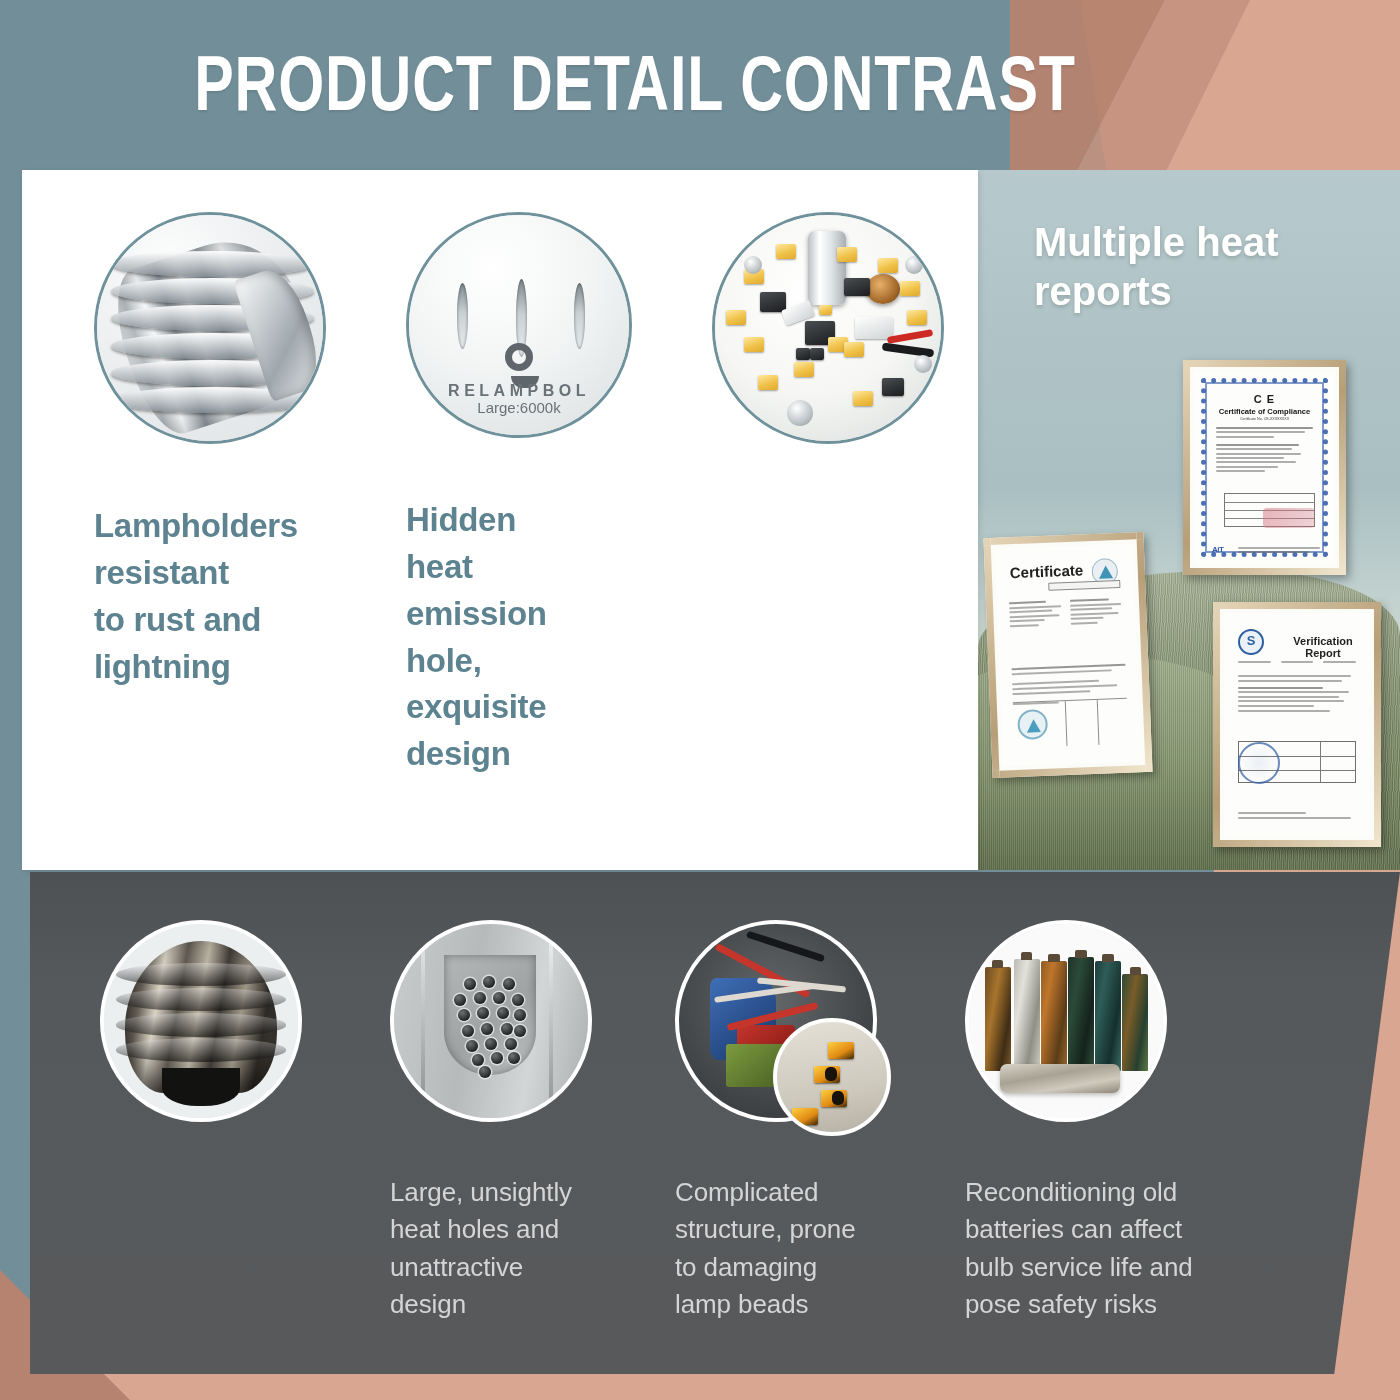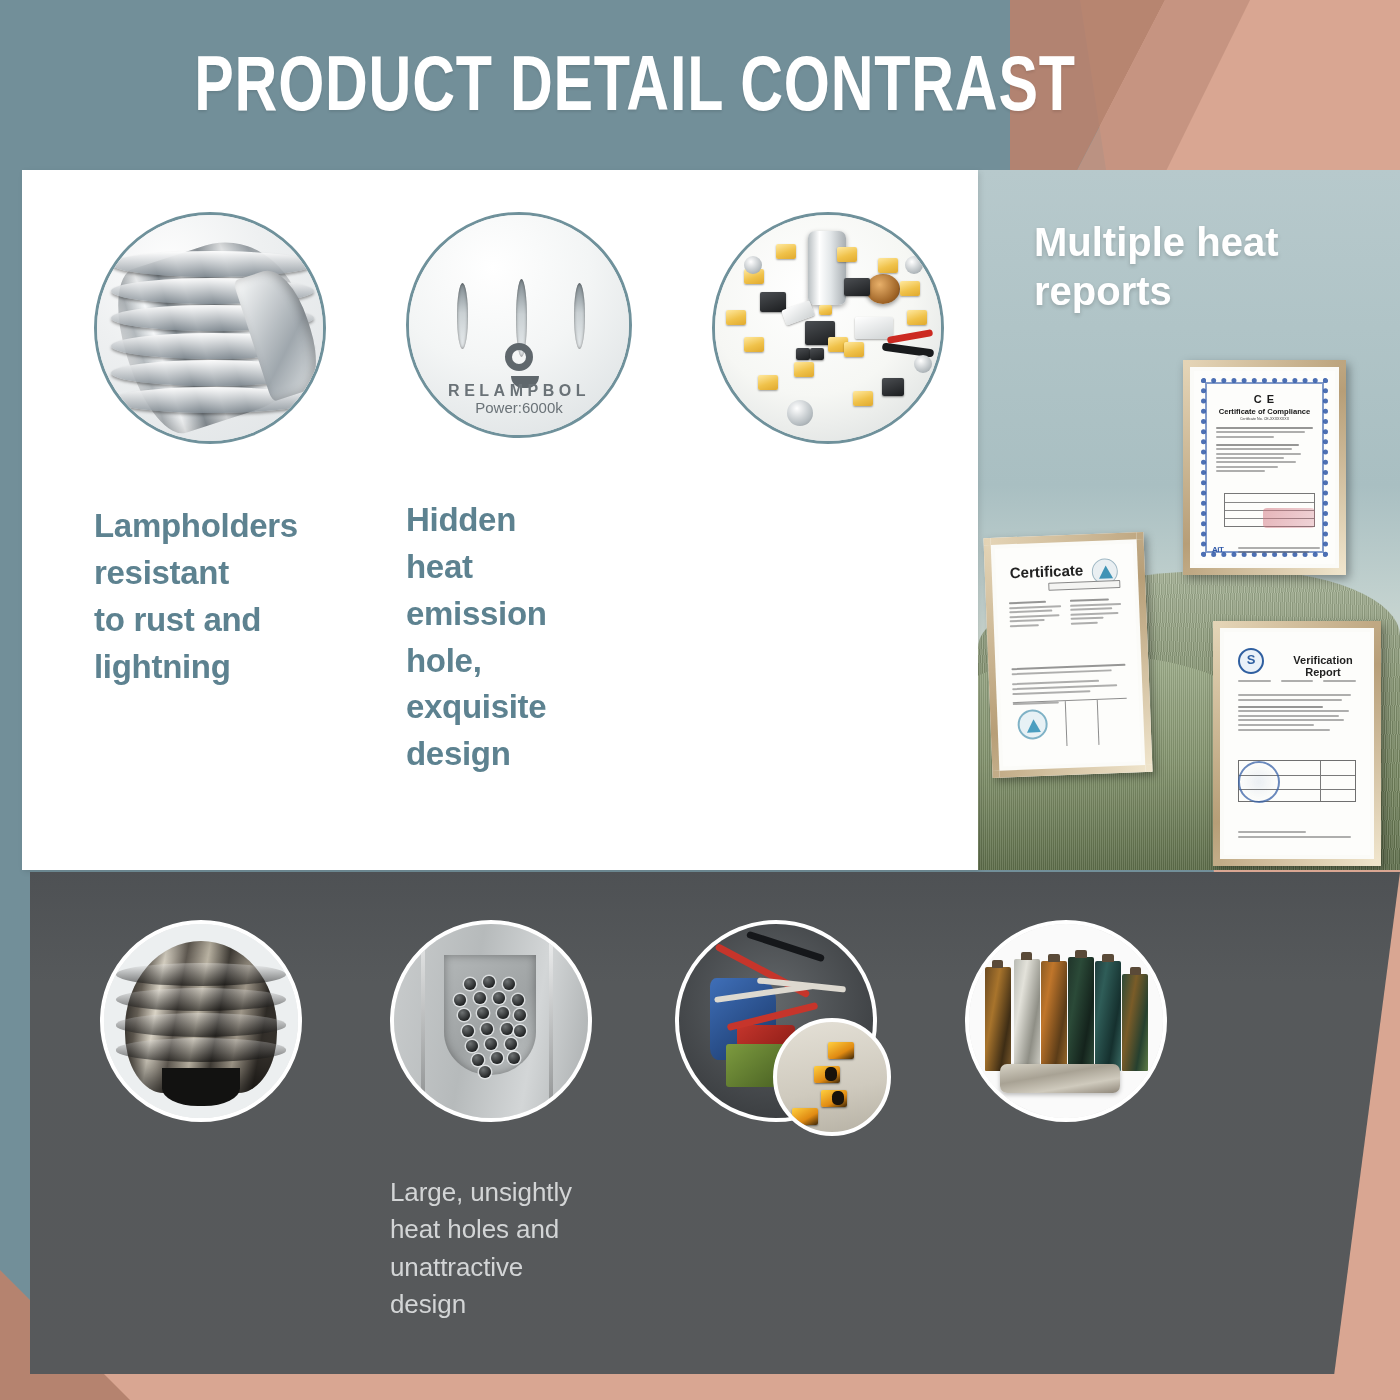--- a/index.html
+++ b/index.html
@@ -280,21 +280,21 @@
   }
   #cert-left .box {
     position:absolute; left:12px; right:12px; bottom:18px; height:46px;
     border-top:1px solid #8d8d8d;
   }
   #cert-left .box i {
     position:absolute; top:0; bottom:0; width:1px; background:#8d8d8d;
   }
 
   
-  #cert-vr { left:235px; top:451px; width:168px; height:245px; }
+  #cert-vr { left:235px; top:432px; width:168px; height:245px; }
   #cert-vr .ct-head { position:absolute; left:52px; top:22px; font-size:11px; }
   #cert-vr .seal-c {
     position:absolute; left:14px; top:16px; width:26px; height:26px;
     border-radius:50%; background:#eaf1f8; border:2px solid #2f5fa0;
   }
   #cert-vr .seal-c:after {
     content:'S'; position:absolute; left:0; right:0; top:2px;
     text-align:center; color:#2f5fa0; font-size:13px; font-weight:bold;
   }
   #cert-vr .meta { position:absolute; left:14px; right:14px; top:48px;
@@ -479,21 +479,21 @@
     </div>
 
     <div class="pro-card c1">
       <div class="circ">
         <div class="bulb-top">
           <div class="vent v1"></div>
           <div class="vent v2"></div>
           <div class="vent v3"></div>
           <div class="brand-mark"></div>
           <div class="brand-name">RELAMPBOL</div>
-          <div class="brand-color">Power:6000k</div>
+          <div class="brand-color">Large:6000k</div>
         </div>
       </div>
       <div class="pro-label" style="white-space:pre-line">Hidden
 heat
 emission
 hole,
 exquisite
 design</div>
     </div>
 
@@ -717,30 +717,38 @@
         </div>
         <div class="guts-inset">
           <div class="bead" style="left:46%;top:18%"></div>
           <div class="bead" style="left:34%;top:40%"></div>
           <div class="bead" style="left:40%;top:62%"></div>
           <div class="bead" style="left:14%;top:78%"></div>
           <div class="burn" style="left:44%;top:41%"></div>
           <div class="burn" style="left:50%;top:63%"></div>
         </div>
       </div>
+      <div class="con-label" style="white-space:pre-line">Complicated
+structure, prone
+to damaging
+lamp beads</div>
     </div>
 
     <div class="con-card k3">
       <div class="ccirc">
         <div class="batt">
           <div class="cell" style="left:8%;height:54%;background:linear-gradient(100deg,#6b4a21,#a8742c 35%,#3e2d15 75%,#7b5a2c)"></div>
           <div class="cell" style="left:23%;height:58%;background:linear-gradient(100deg,#b9bbb4,#e3e2da 30%,#8f8f86 70%,#cfcec5)"></div>
           <div class="cell" style="left:37%;height:57%;background:linear-gradient(100deg,#8c5c23,#c0762b 28%,#5b3c18 72%,#9a6b2c)"></div>
           <div class="cell" style="left:51%;height:59%;background:linear-gradient(100deg,#20342a,#2b4a38 30%,#14231c 70%,#2f4d3b)"></div>
           <div class="cell" style="left:65%;height:57%;background:linear-gradient(100deg,#1f3c3c,#2f5d58 28%,#15302e 70%,#3a6b64)"></div>
           <div class="cell" style="left:79%;height:50%;background:linear-gradient(100deg,#2c4a38,#7a5c28 35%,#26402f 72%,#5d7a46)"></div>
           <div class="lying"></div>
         </div>
       </div>
+      <div class="con-label" style="white-space:pre-line">Reconditioning old
+batteries can affect
+bulb service life and
+pose safety risks</div>
     </div>
 
   </div>
 </div>
 
 </body></html>

